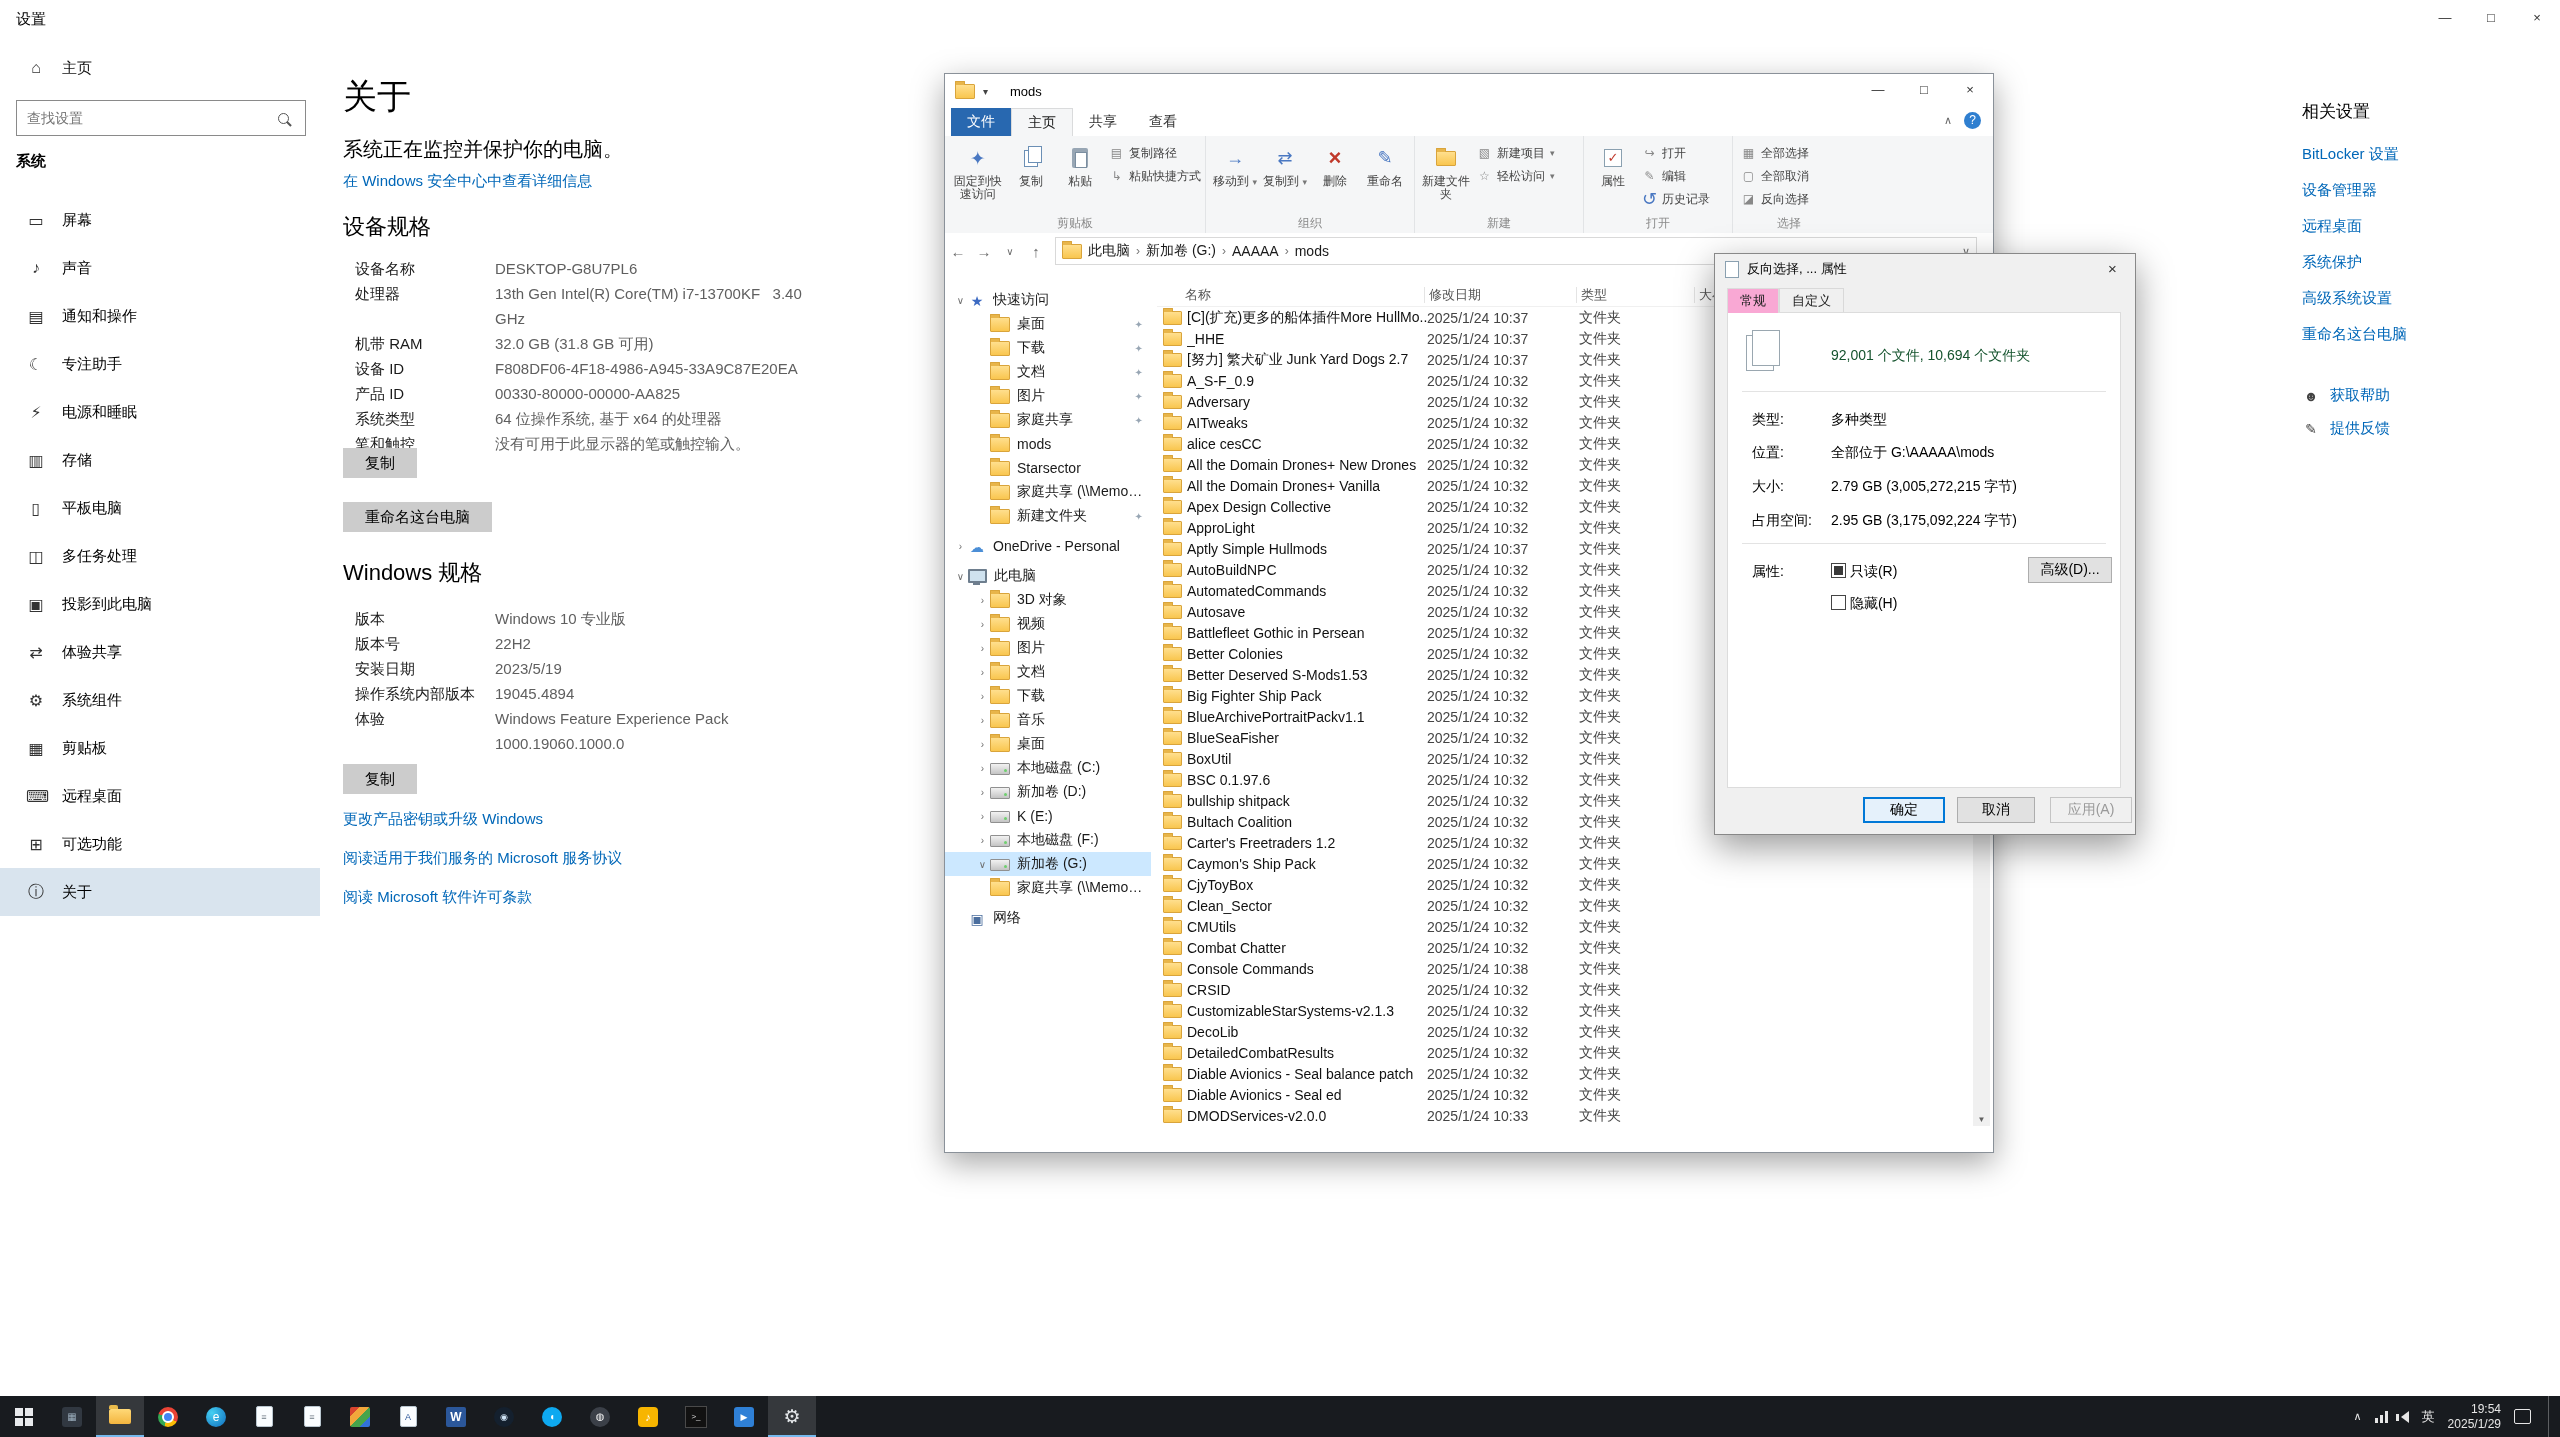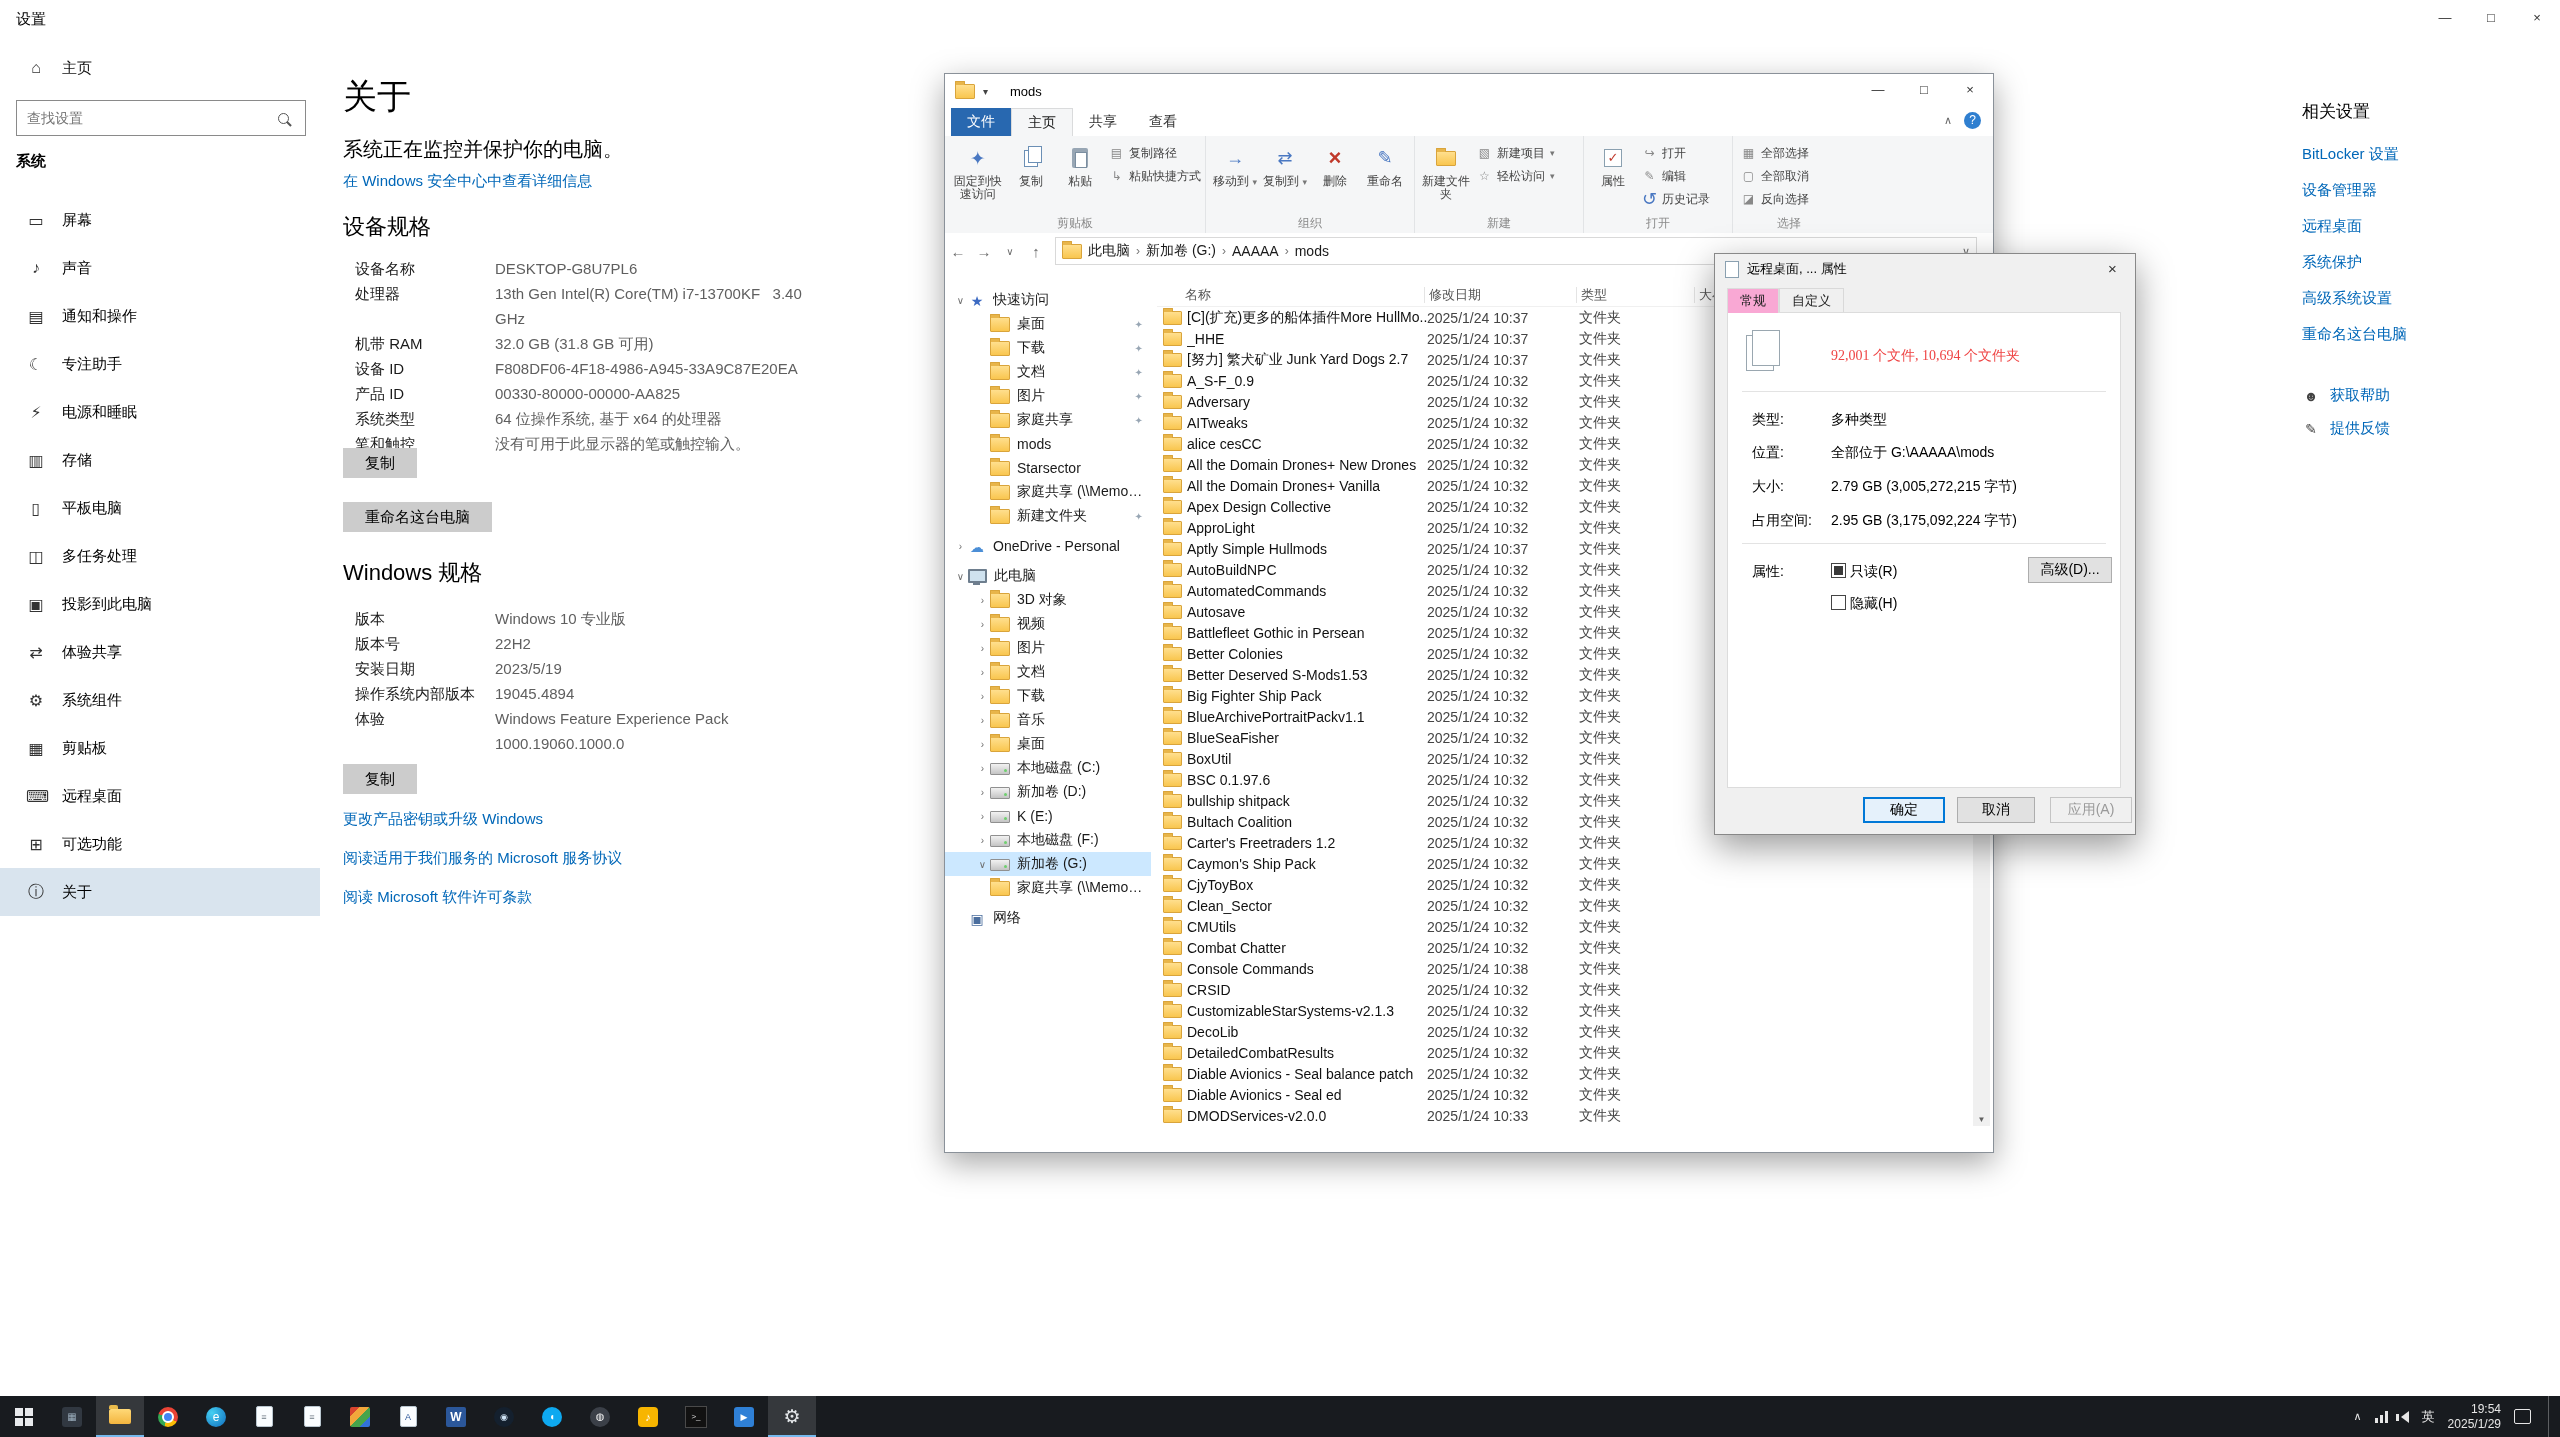--- a/index.html
+++ b/index.html
@@ -138,21 +138,21 @@
   .dg-titlebar{position:absolute;left:0;top:0;right:0;height:30px;display:flex;align-items:center;padding-left:10px;gap:8px;}
   .dg-fileic{width:12px;height:15px;background:#fff;border:1px solid #8aa0b0;}
   .dg-title{font-size:13px;color:#000;}
   .dg-close{position:absolute;right:0;top:0;width:45px;height:29px;display:flex;align-items:center;justify-content:center;font-size:15px;color:#333;}
   .dg-tabs{position:absolute;left:12px;top:34px;display:flex;}
   .dg-tab{height:24px;padding:0 12px;display:flex;align-items:center;font-size:13px;border:1px solid #d9d9d9;border-bottom:none;background:#f0f0f0;color:#222;}
   .dg-tab.active{background:#f9a8d4;position:relative;z-index:2;border-color:#dcdcdc;}
   .dg-page{position:absolute;left:12px;top:58px;width:394px;height:476px;background:#fff;border:1px solid #dcdcdc;box-sizing:border-box;}
   .docs{position:absolute;left:18px;top:22px;width:26px;height:34px;background:#fff;border:1px solid #9aa7b0;}
   .docs::before{content:"";position:absolute;left:5px;top:-6px;width:26px;height:34px;background:#fff;border:1px solid #9aa7b0;}
-  .dg-summary{position:absolute;left:103px;top:34px;color:#ef4444;font-family:Liberation Serif, serif;}
+  .dg-summary{position:absolute;left:103px;top:34px;color:#14532d;}
   .dg-hr{position:absolute;left:14px;right:14px;height:1px;background:#e3e3e3;}
   .dg-row{position:absolute;left:0;width:100%;}
   .dg-l{position:absolute;left:24px;color:#000;}
   .dg-v{position:absolute;left:103px;color:#000;white-space:nowrap;}
   .cb{width:13px;height:13px;border:1px solid #444;background:#fff;display:inline-block;vertical-align:-2px;position:relative;}
   .cb.ind::after{content:"";position:absolute;inset:2px;background:#3a3a3a;}
   .btn32{height:26px;font-size:14px;background:#e1e1e1;border:1px solid #adadad;font-family:inherit;cursor:pointer;color:#000;}
   .btn32.primary{border:2px solid #0078d7;background:#e5f1fb;}
   .btn32.disabled{color:#9a9a9a;background:#f0f0f0;border-color:#c4c4c4;cursor:default;}
   .dg-adv{position:absolute;left:300px;top:244px;width:84px;}
@@ -1074,21 +1074,21 @@
     <span class="vs-up">▲</span>
     <div class="vs-thumb"></div>
     <span class="vs-dn">▼</span>
   </div>
 
 </div>
 
 <div class="dialog">
   <div class="dg-titlebar">
     <span class="dg-fileic"></span>
-    <span class="dg-title">远程桌面, ... 属性</span>
+    <span class="dg-title">反向选择, ... 属性</span>
   </div>
   <div class="dg-close">×</div>
   <div class="dg-tabs">
     <div class="dg-tab active">常规</div>
     <div class="dg-tab">自定义</div>
   </div>
   <div class="dg-page">
     <span class="docs"></span>
     <div class="dg-summary">92,001 个文件, 10,694 个文件夹</div>
     <div class="dg-hr" style="top:78px;"></div>

